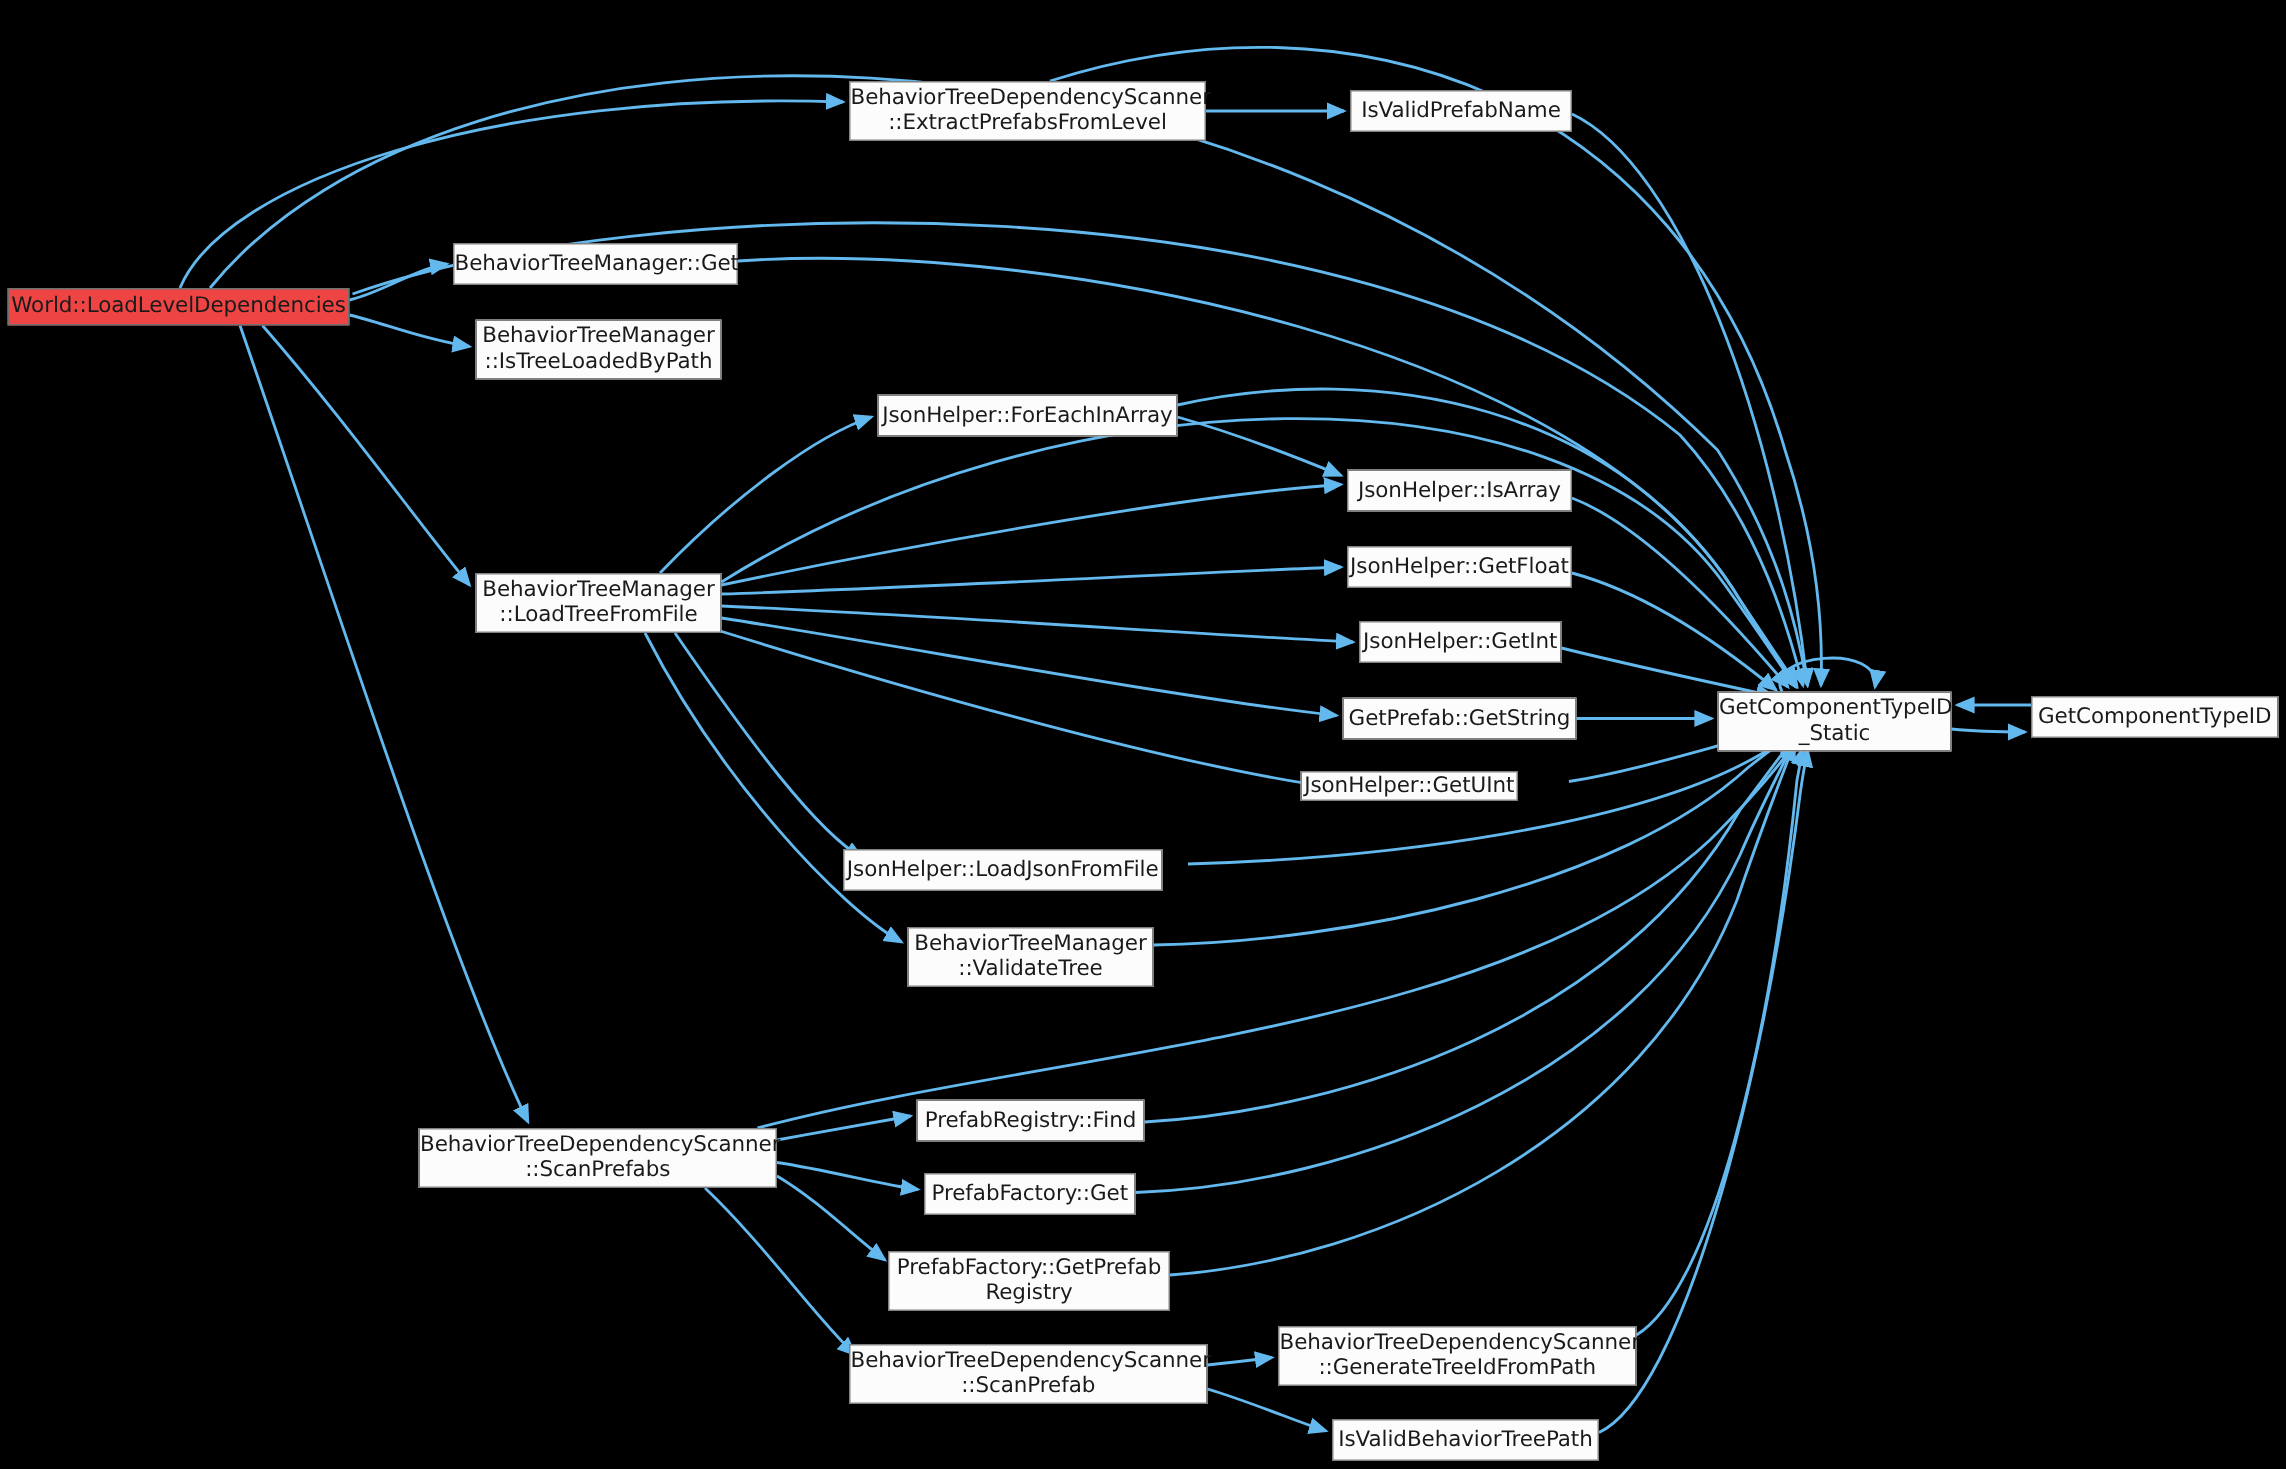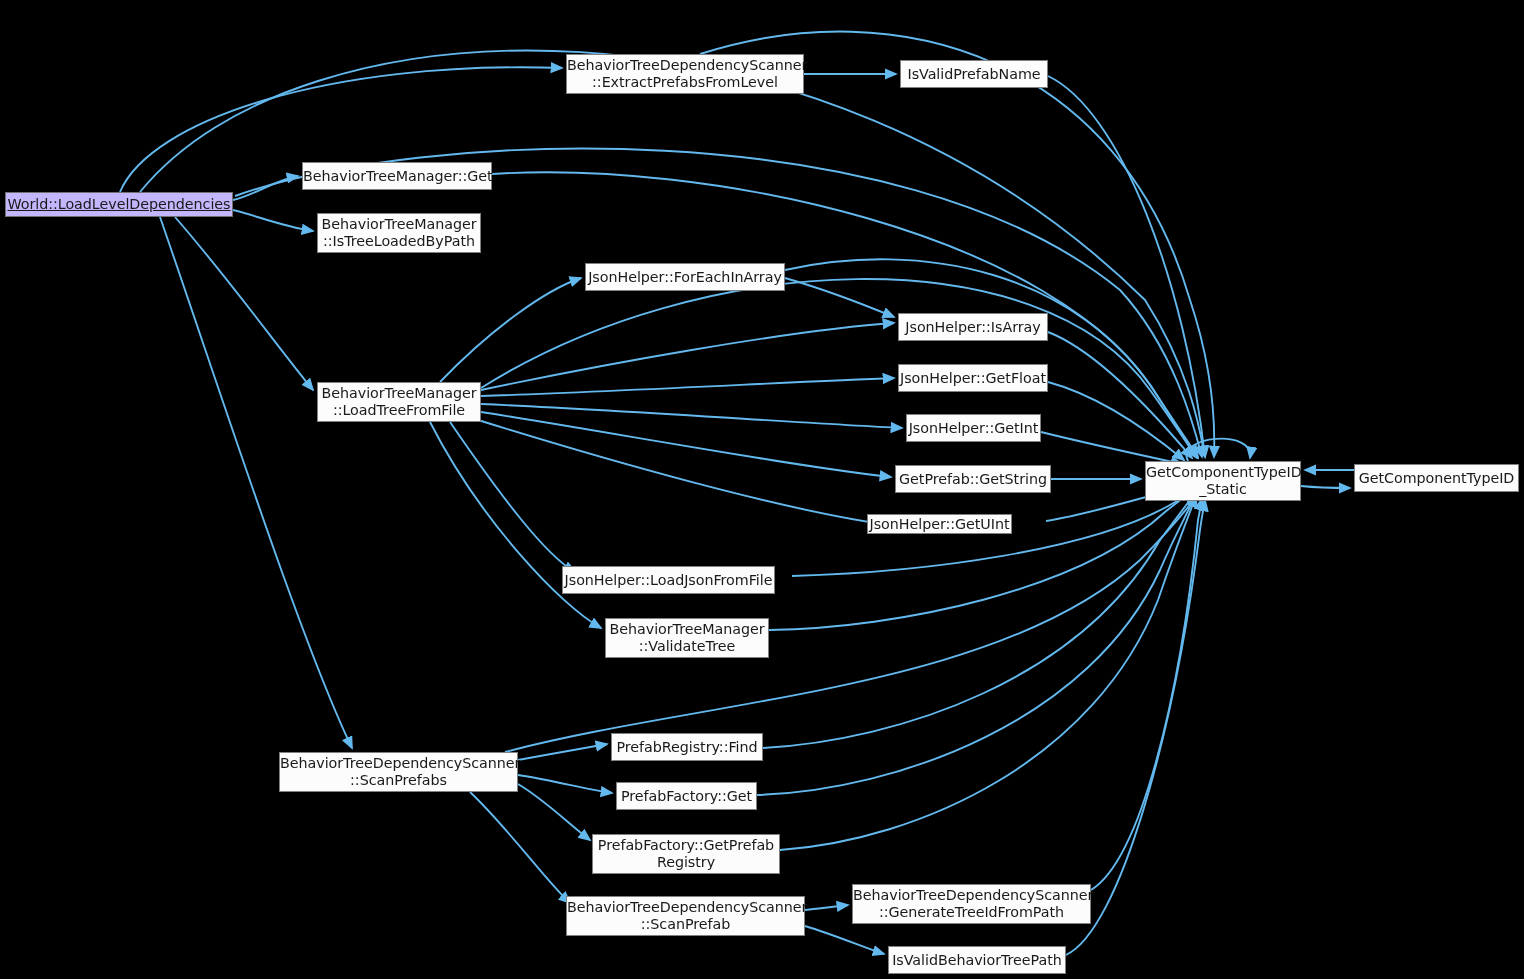--- a/index.html
+++ b/index.html
@@ -33,23 +33,22 @@
     line-height: 16.6px;
     display: flex;
     align-items: center;
     justify-content: center;
     text-align: center;
     white-space: pre-line;
     letter-spacing: -0.05px;
     z-index: 5;
   }
   .node.root {
-    background: #c4b5fd;
+    background: #ef4444;
     border: 1px solid #707070;
-    text-decoration: underline;
   }
   .node span { display: block; width: 100%; }
 </style>
 </head>
 <body>
 
 <div id="canvas">
   <svg id="edges" viewBox="0 0 1524 979" xmlns="http://www.w3.org/2000/svg">
     <defs>
       <marker id="arrow" markerWidth="7" markerHeight="7" refX="6" refY="3" orient="auto" markerUnits="strokeWidth">

